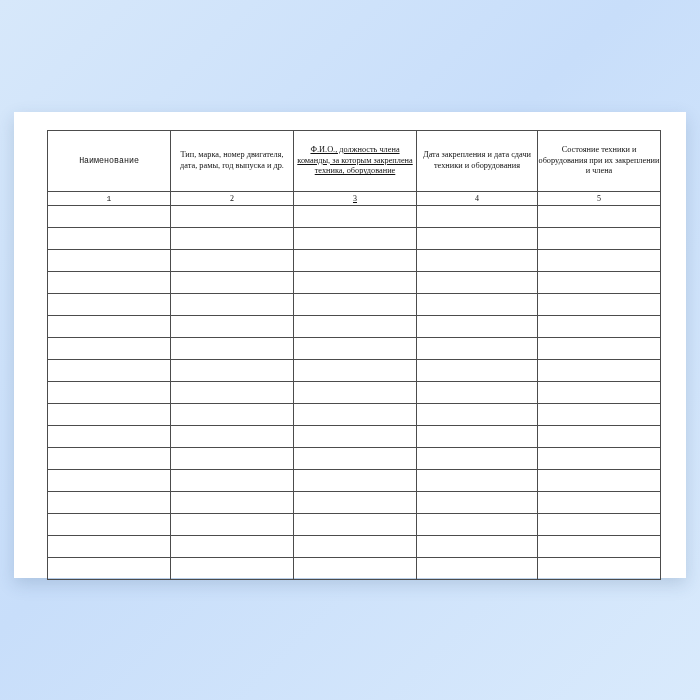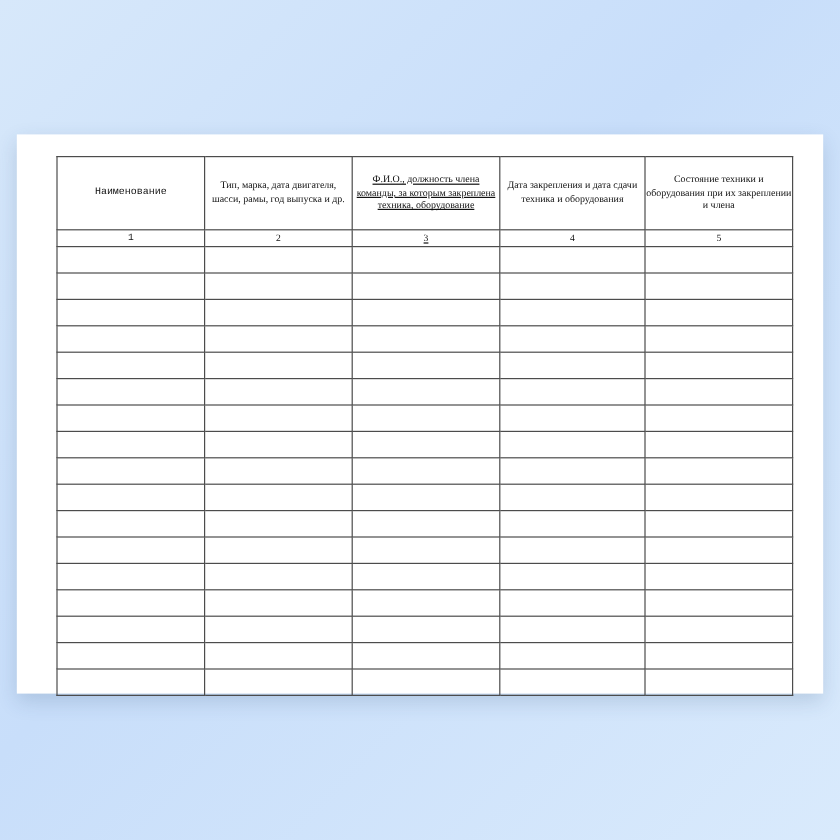--- a/index.html
+++ b/index.html
@@ -73,23 +73,23 @@
 </head>
 <body>
 
 <div class="scene">
   <div class="page">
     <div class="table-wrap">
       <table class="journal">
         <thead>
           <tr>
             <th class="head-cell col1">Наименование</th>
-            <th class="head-cell col2">Тип, марка, дата двигателя, шасси, рамы, год выпуска и др.</th>
+            <th class="head-cell col2">Тип, марка, номер двигателя, дата, рамы, год выпуска и др.</th>
             <th class="head-cell col3">Ф.И.О., должность члена команды, за которым закреплена техника, оборудование</th>
-            <th class="head-cell col4">Дата закрепления и дата сдачи техника и оборудования</th>
+            <th class="head-cell col4">Дата закрепления и дата сдачи техники и оборудования</th>
             <th class="head-cell col5">Состояние техники и оборудования при их закреплении и члена</th>
           </tr>
           <tr>
             <td class="num-cell col1">1</td>
             <td class="num-cell col2">2</td>
             <td class="num-cell col3">3</td>
             <td class="num-cell col4">4</td>
             <td class="num-cell col5">5</td>
           </tr>
         </thead>

